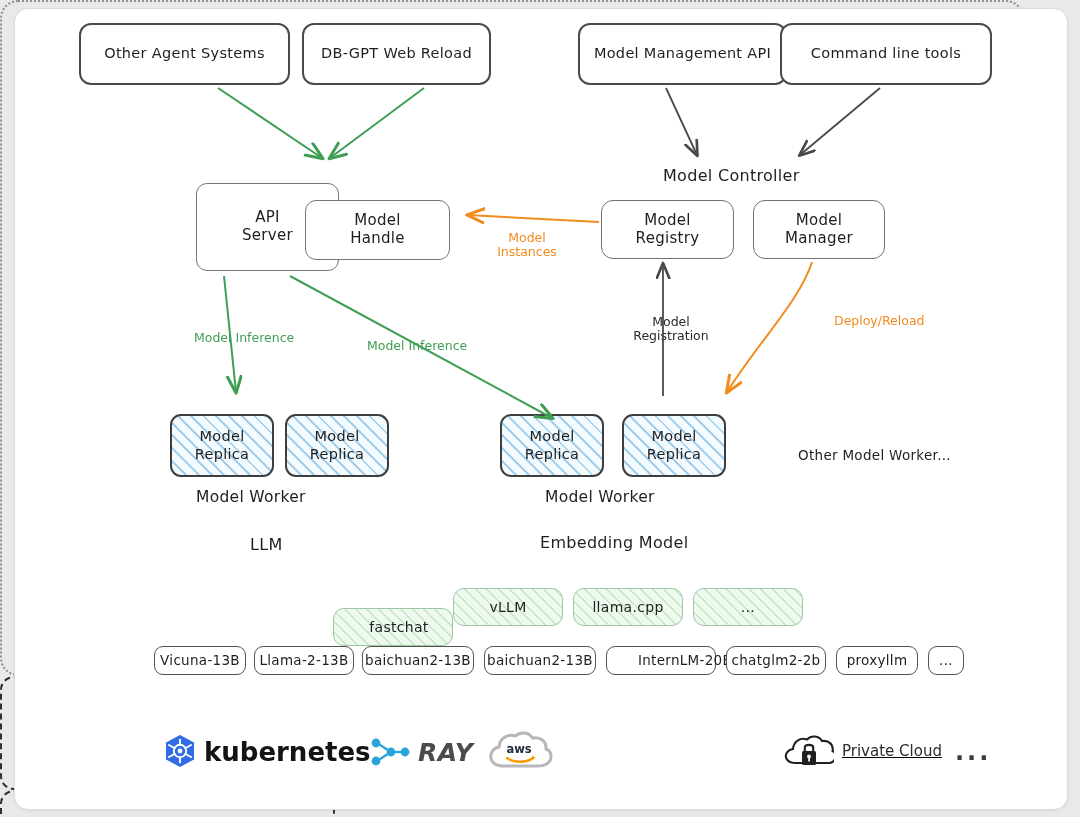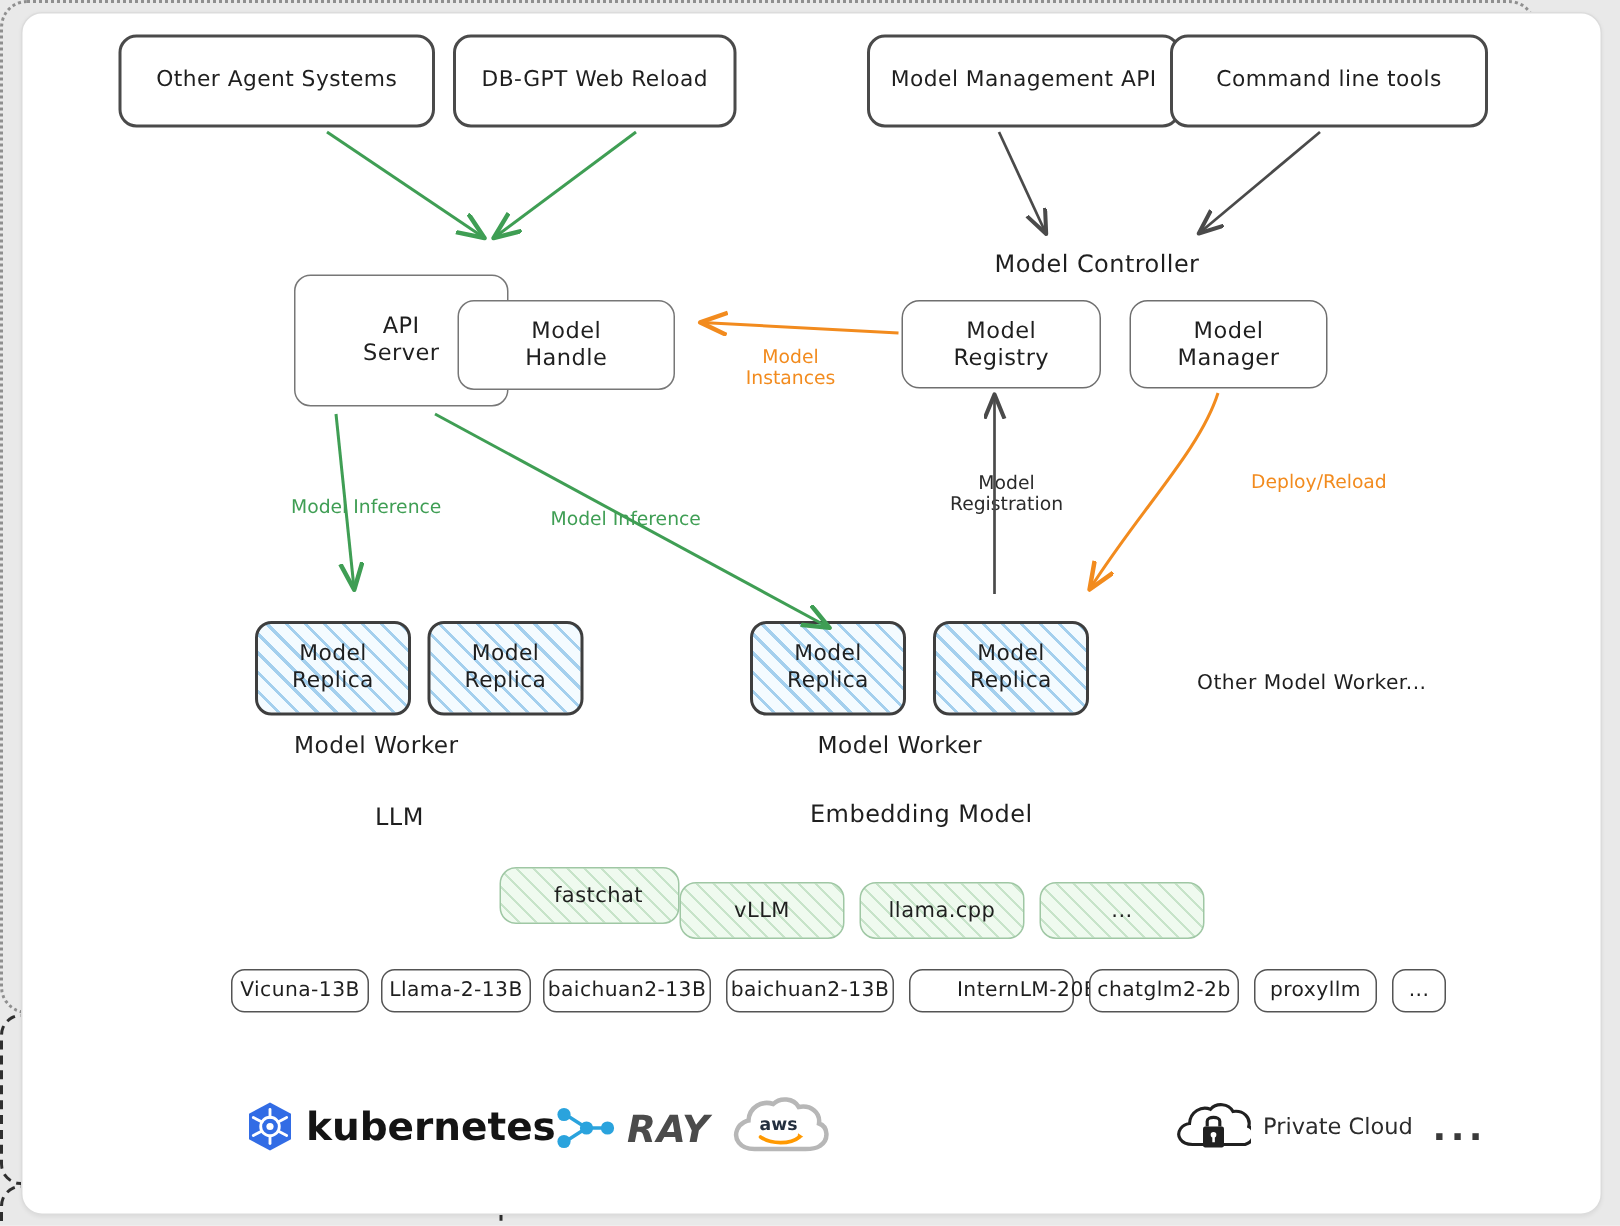--- a/index.html
+++ b/index.html
@@ -97,21 +97,21 @@
   </div>
   <div class="node replica hand" style="left:622px;top:414px;width:104px;height:63px;flex-direction:column;">
     <span>Model</span>
     <span>Replica</span>
   </div>
   <div class="caption hand" style="left:545px;top:488px;font-size:15.5px;">Model Worker</div>
   <div class="caption hand" style="left:540px;top:533px;font-size:16px;">Embedding Model</div>
 
   <div class="caption hand" style="left:798px;top:447px;font-size:13.5px;">Other Model Worker...</div>
 
-  <div class="node fwchip hand" style="left:333px;top:578px;width:120px;height:38px;padding-left:12px;">
+  <div class="node fwchip hand" style="left:333px;top:608px;width:120px;height:38px;padding-left:12px;">
     <span>fastchat</span>
   </div>
   <div class="node fwchip hand" style="left:453px;top:588px;width:110px;height:38px;">
     <span>vLLM</span>
   </div>
   <div class="node fwchip hand" style="left:573px;top:588px;width:110px;height:38px;">
     <span>llama.cpp</span>
   </div>
   <div class="node fwchip hand" style="left:693px;top:588px;width:110px;height:38px;">
     <span>...</span>
@@ -180,21 +180,21 @@
     <svg width="70" height="46" viewBox="0 0 70 46">
       <path d="M16 38 C6 38 2 31 4.5 25 C6.5 20 12 19 12 19 C12.5 10 21 5.5 28.5 8 C33 3.5 42 4 45.5 10
                C54 8.5 60 14 59 21 C65 23 66 32 59.5 36 C57 37.7 53 38 50 38 Z" fill="none" stroke="#b7b7b7" stroke-width="3"></path>
       <text x="32" y="25" font-family="DejaVu Sans, sans-serif" font-size="11.5" font-weight="700" fill="#232f3e" text-anchor="middle">aws</text>
       <path d="M20 30 C27 35 40 35 46 30" stroke="#ff9900" stroke-width="2.4" fill="none" stroke-linecap="round"></path>
       <path d="M45 27.5 L48.5 29.8 L44.6 31.6 Z" fill="#ff9900"></path>
     </svg>
   </div>
 
 
-  <div class="logorow" style="left:782px;top:730px;height:42px;">
+  <div class="logorow" style="left:782px;top:730px;height:42px;text-decoration:underline;">
     <svg width="52" height="42" viewBox="0 0 52 42">
       <path d="M13 33 C5 33 2 27 5 22.5 C7 19.5 11 19 11 19 C11.5 11 19 7 25 9.5
                C29 5 37 5.5 40 11 C47 10 52 15 50.5 21 C55 23 55 31 48 33 Z" fill="none" stroke="#202020" stroke-width="2.1"></path>
       <rect x="20" y="21" width="14" height="14" rx="1.5" fill="#202020"></rect>
       <path d="M22.8 21 L22.8 17.5 C22.8 14 31.2 14 31.2 17.5 L31.2 21" fill="none" stroke="#202020" stroke-width="2.1"></path>
       <circle cx="27" cy="26.5" r="1.9" fill="#ffffff"></circle>
       <rect x="26.2" y="27" width="1.7" height="4.5" fill="#ffffff"></rect>
     </svg>
     <span style="font-size:15px;color:#2b2b2b;margin-left:8px;font-family:'DejaVu Sans',sans-serif;">Private Cloud</span>
   </div>

